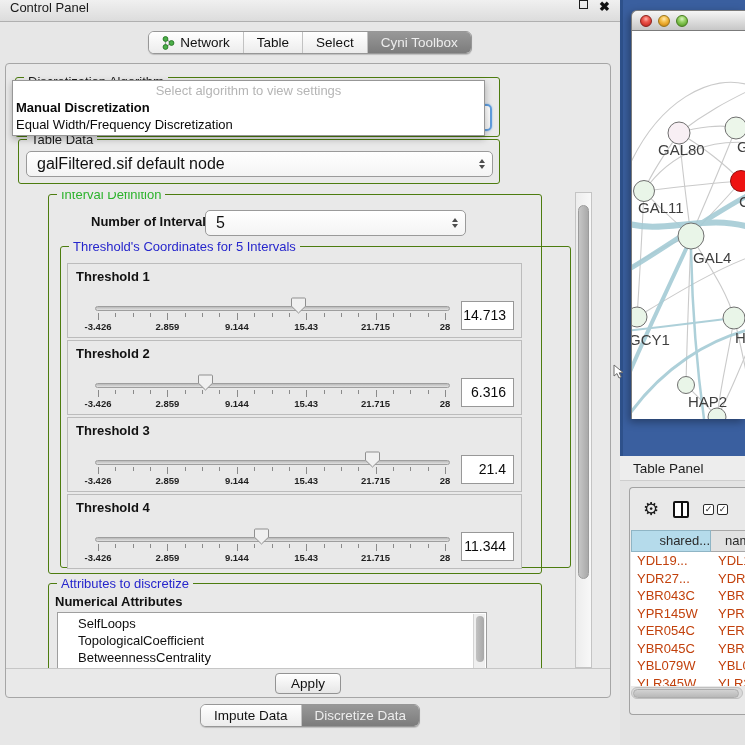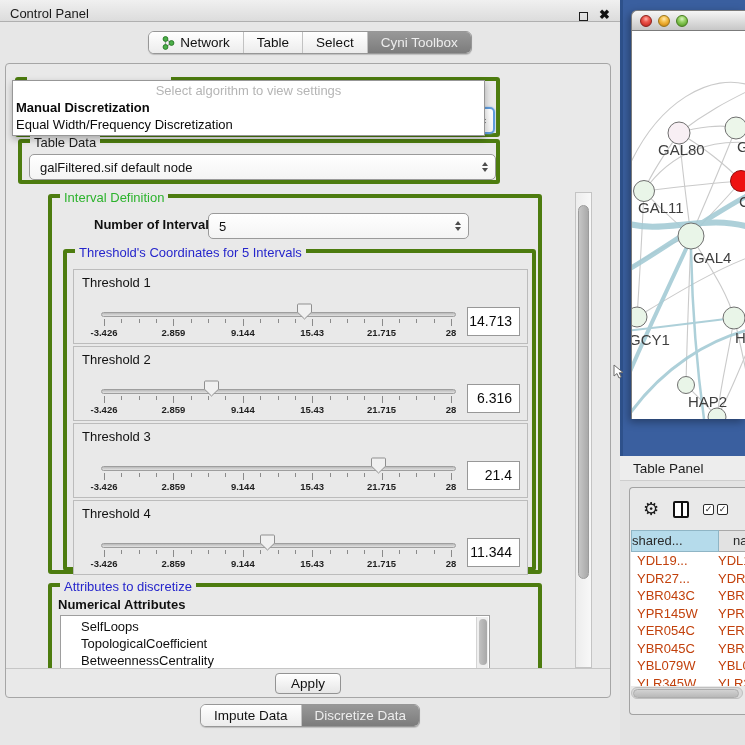--- a/index.html
+++ b/index.html
@@ -4,45 +4,45 @@
 <style>
   html,body{margin:0;padding:0}
   body{width:745px;height:745px;position:relative;overflow:hidden;
        font-family:"Liberation Sans",sans-serif;background:#e7e7e7;
        -webkit-font-smoothing:antialiased}
   *{box-sizing:border-box}
 
   
   .cp-titlebar{position:absolute;left:0;top:0;width:620px;height:22px;
     background:linear-gradient(#f0f0f0,#dcdcdc);border-bottom:1px solid #b0b0b0;
-    display:flex;align-items:flex-end;padding:0 10px;font-size:13px;color:#1a1a1a}
+    display:flex;align-items:flex-start;padding:0 10px;font-size:13px;color:#1a1a1a}
   .cp-titlebar .spacer{flex:1}
   .float-icon{width:9px;height:9px;border:1.5px solid #1d1d1d;margin-right:11px}
   .close-icon{font-size:13px;font-weight:bold;color:#111;line-height:1}
 
   .top-tabs{position:absolute;left:0;top:31px;width:620px;display:flex;justify-content:center}
   .seg{display:flex;border:1px solid #979797;border-radius:6px;overflow:hidden;
        background:#fff;box-shadow:0 1px 1px rgba(0,0,0,.18)}
   .seg .tab{padding:3px 13px;font-size:13.5px;color:#111;display:flex;align-items:center;gap:5px;
        background:linear-gradient(#ffffff,#ececec);border-right:1px solid #c2c2c2;white-space:nowrap}
   .seg .tab:last-child{border-right:none}
   .seg .tab.active{background:linear-gradient(#989898,#7c7c7c);color:#ededed;border-right-color:#6f6f6f}
 
   .outer-panel{position:absolute;left:5px;top:63px;width:606px;height:635px;
     border:1px solid #a6a6a6;border-radius:4px;background:#e9e9e9}
 
-  .group{position:absolute;border:4px solid #4d7c0f;border-radius:3px}
+  .group{position:absolute;border:1px solid #4d7c0f;border-radius:3px}
   .group-label{position:absolute;top:-8px;left:8px;background:#e9e9e9;padding:0 4px;
     font-size:13px;color:#1c1c1c;white-space:nowrap}
   .group-label.green{color:#2db32d}
   .group-label.blue{color:#2626cc}
 
   
   .combo{position:absolute;background:linear-gradient(#ffffff,#f4f4f4);
-    border:1px solid #9a9a9a;border-radius:5px;font-size:13px;color:#111;
+    border:1px solid #9a9a9a;border-radius:5px;font-size:16px;color:#111;
     display:flex;align-items:center;padding-left:10px}
   .stepper{position:absolute;right:7px;top:50%;transform:translateY(-50%);
     display:flex;flex-direction:column;gap:2px}
   .tri-up{width:0;height:0;border-left:3.5px solid transparent;border-right:3.5px solid transparent;
     border-bottom:4.5px solid #4d4d4d}
   .tri-down{width:0;height:0;border-left:3.5px solid transparent;border-right:3.5px solid transparent;
     border-top:4.5px solid #4d4d4d}
   .combo.focused{border:2px solid #5f9cdd;box-shadow:0 0 2px #7fb4e8}
 
   
@@ -55,21 +55,21 @@
   
   .viewport{position:absolute;left:1px;top:128px;width:568px;height:476px;overflow:hidden}
 
   .vscroll{position:absolute;left:569px;top:128px;width:17px;height:476px;
     background:linear-gradient(90deg,#ededed,#f8f8f8);border:1px solid #c4c4c4}
   .vscroll .thumb{position:absolute;left:2px;top:12px;width:11px;height:374px;border-radius:6px;
     background:linear-gradient(90deg,#c6c6c6,#a9a9a9);border:1px solid #9b9b9b}
 
   
   .thr-panel{position:absolute;left:6px;width:455px;height:75px;border:1px solid #bcbcbc;background:#e9e9e9}
-  .thr-label{position:absolute;left:8px;top:5px;font-size:13px;font-weight:normal;color:#111}
+  .thr-label{position:absolute;left:8px;top:5px;font-size:13px;font-weight:bold;color:#111}
   .thr-track{position:absolute;left:27px;top:42px;width:355px;height:5px;border-radius:3px;
     background:linear-gradient(#b9b9b9,#e2e2e2);border:1px solid #9e9e9e}
   .thr-thumb{position:absolute;top:33px;width:15px;height:17px}
   .tick{position:absolute;top:49px;width:1px;height:4px;background:#8a8a8a}
   .tick.major{height:7px}
   .tick-label{position:absolute;top:57px;width:60px;text-align:center;
     font-size:9.5px;font-weight:bold;color:#1f1f1f}
   .thr-value{position:absolute;left:393px;top:37px;width:53px;height:29px;background:#fff;
     border:1px solid #989898;font-size:14px;color:#0a0a0a;text-align:right;
     padding-right:7px;line-height:27px}
@@ -113,21 +113,21 @@
   .tp-inner{position:absolute;left:9px;top:6px;width:116px;height:228px;background:#e9e9e9;
     border:1px solid #a2a2a2;border-right:none;border-radius:4px 0 0 4px}
   .tp-toolbar{position:absolute;left:0;top:0;width:100%;height:42px;display:flex;align-items:center;gap:14px;padding-left:13px}
   .gear-glyph{font-size:18px;color:#1a1a1a;line-height:1;font-family:"DejaVu Sans",sans-serif}
   .colview{width:16px;height:17px;border:2px solid #111;border-radius:2px;position:relative;background:#fff}
   .colview:after{content:"";position:absolute;left:5.5px;top:0;width:2px;height:100%;background:#111}
   .cbox{width:11px;height:11px;border:1.5px solid #2c2c2c;border-radius:2px;background:#fff;
     font-size:9px;line-height:9px;text-align:center;color:#222;font-family:"DejaVu Sans",sans-serif}
   .tp-table{position:absolute;left:1px;top:42px;width:114px;height:156px;overflow:hidden;background:#fff}
   .tp-head{display:flex;height:22px;font-size:13px;color:#2a2a2a}
-  .tp-head .c1{width:88px;background:#b5dbeb;border:1px solid #8fb5c5;text-align:left;line-height:20px}
+  .tp-head .c1{width:80px;background:#b5dbeb;border:1px solid #8fb5c5;text-align:right;line-height:20px}
   .tp-head .c2{flex:1;background:#e2e2e2;border-top:1px solid #a8a8a8;border-bottom:1px solid #a8a8a8;
     padding-left:14px;line-height:20px;overflow:hidden;white-space:nowrap}
   .tp-row{display:flex;height:17.5px;font-size:13px;color:#c2410c;background:#fff}
   .tp-row .c1{width:76px;padding-left:6px;overflow:hidden;white-space:nowrap;line-height:17.5px}
   .tp-row .c2{flex:1;padding-left:11px;overflow:hidden;white-space:nowrap;line-height:17.5px}
   .hscroll{position:absolute;left:1px;top:199px;width:112px;height:12px;border-radius:6px;
     background:#dadada;border:1px solid #c0c0c0}
   .hscroll .thumb{position:absolute;left:1px;top:0.5px;width:106px;height:9px;border-radius:5px;
     background:linear-gradient(#d2d2d2,#b9b9b9);border:1px solid #adadad}
 </style>
@@ -196,21 +196,21 @@
 
       <span style="position:absolute;left:42px;top:19px;font-size:13px;font-weight:bold;color:#111">Number of Intervals</span>
       <div class="combo" style="left:156px;top:15px;width:261px;height:26px">
         <span>5</span>
         <span class="stepper">
             <span class="tri-up"></span>
             <span class="tri-down"></span>
           </span>
       </div>
 
-      <div class="group" style="left:11px;top:51px;width:473px;height:322px">
+      <div class="group" style="left:11px;top:51px;width:511px;height:322px">
         <span class="group-label blue">Threshold's Coordinates for 5 Intervals</span>
         <div id="thr-panels">
             <div class="thr-panel" style="top: 16px;">
     <span class="thr-label">Threshold 1</span>
     <div class="thr-track"></div>
     <div class="ticks">
                 <div class="tick major" style="left: 30px;"></div>
                 <div class="tick" style="left: 47.35px;"></div>
                 <div class="tick" style="left: 64.7px;"></div>
                 <div class="tick" style="left: 82.05px;"></div>

